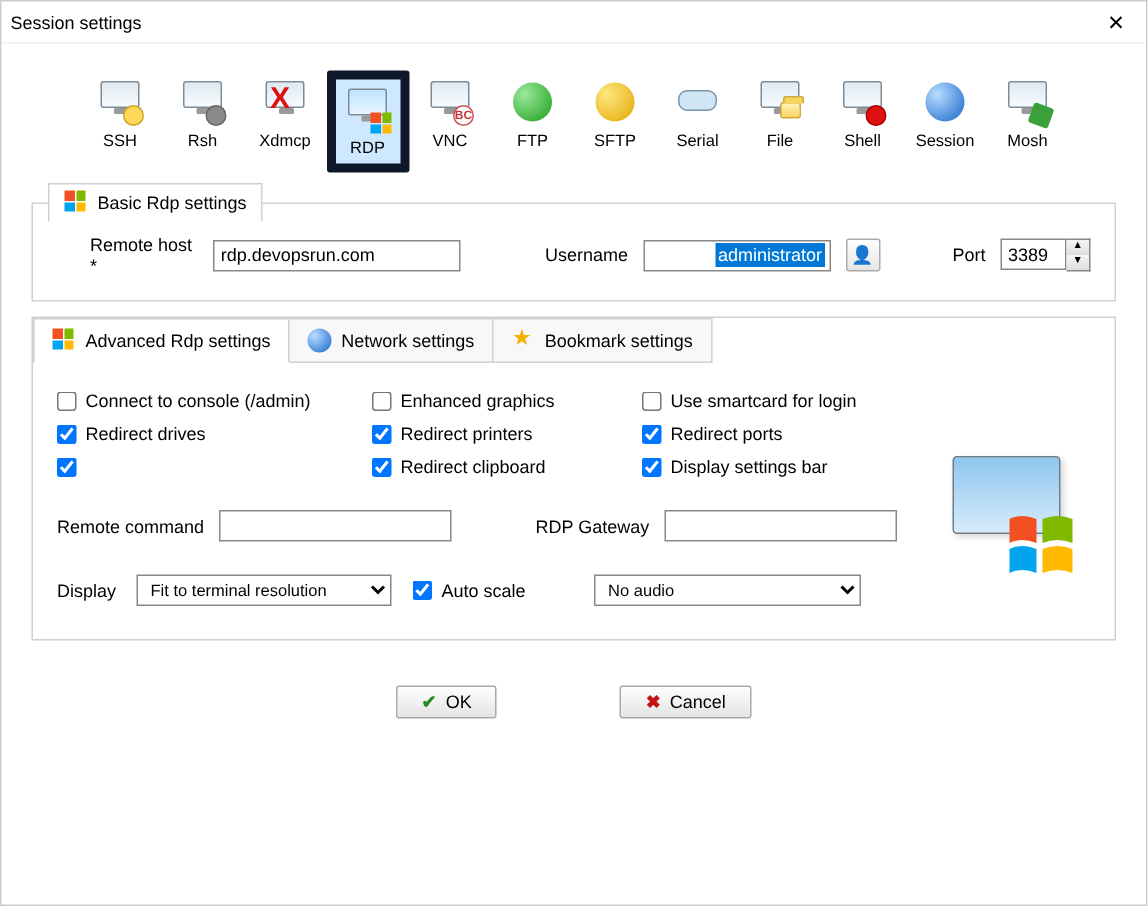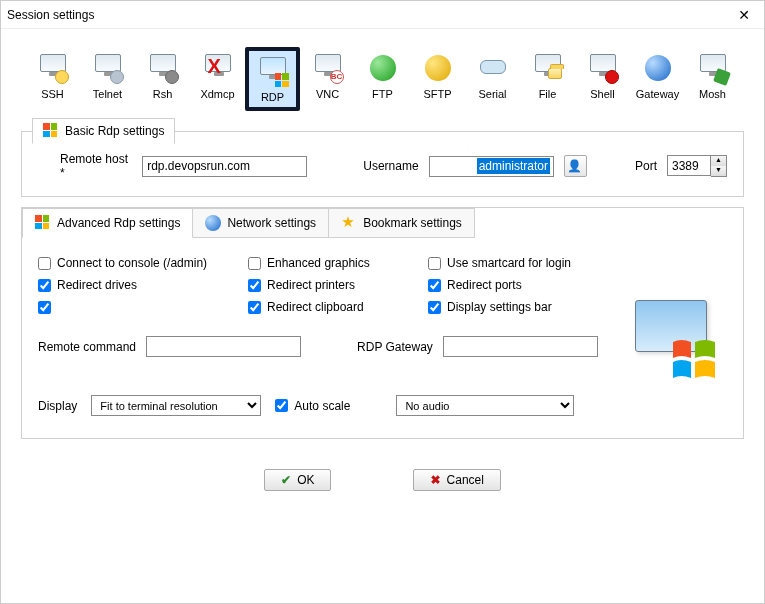--- a/index.html
+++ b/index.html
@@ -3,21 +3,21 @@
 <meta charset="utf-8">
 <style>
 * { box-sizing: border-box; margin: 0; padding: 0; }
 body { font-family: "Segoe UI", Tahoma, sans-serif; font-size: 12px; background: #fff; color: #000; width: 765px; height: 604px; border: 1px solid #ccc; position: relative; }
 .titlebar { height: 28px; display: flex; align-items: center; padding: 0 6px; border-bottom: 1px solid #eee; }
 .titlebar .title { flex: 1; font-size: 12px; }
 .close-btn { width: 28px; height: 20px; display: flex; align-items: center; justify-content: center; cursor: default; font-size: 14px; }
 
 .session-types { display: flex; justify-content: center; gap: 0; padding: 18px 12px 6px; }
 .stype { width: 55px; text-align: center; padding: 4px 2px; border: 1px solid transparent; border-radius: 2px; }
-.stype.selected { background: #cde8ff; border: 4px solid #0f172a; }
+.stype.selected { background: #cde8ff; border: 6px solid #0f172a; }
 .stype .ico { width: 32px; height: 32px; margin: 0 auto 4px; position: relative; }
 .stype .lbl { font-size: 11px; }
 
 .monitor { width: 26px; height: 18px; background: linear-gradient(#dfe9f0, #f7fbff); border: 1px solid #7b8b95; border-radius: 2px; position: absolute; top: 2px; left: 3px; }
 .monitor::after { content: ""; position: absolute; width: 10px; height: 4px; background: #999; bottom: -5px; left: 8px; border-radius: 1px; }
 .badge { position: absolute; width: 14px; height: 14px; border-radius: 50%; bottom: 0; right: 0; }
 .globe { width: 26px; height: 26px; border-radius: 50%; position: absolute; top: 3px; left: 3px; }
 .folder { width: 26px; height: 20px; background: linear-gradient(#fff1b8, #f7d560); border: 1px solid #d1a93a; border-radius: 2px; position: absolute; top: 6px; left: 3px; }
 .folder::before { content: ""; position: absolute; width: 12px; height: 4px; background: #f7d560; border: 1px solid #d1a93a; border-bottom: none; top: -5px; left: 1px; border-radius: 2px 2px 0 0; }
 
@@ -42,21 +42,21 @@
 .tab.active { background: #fff; border-bottom: 1px solid #fff; z-index: 2; }
 
 .tab-body { padding: 18px 16px 22px; position: relative; }
 .check-grid { display: grid; grid-template-columns: 210px 180px 210px; row-gap: 8px; }
 .ck { display: flex; align-items: center; gap: 6px; font-size: 12px; }
 .ck input { width: 13px; height: 13px; }
 
 .cmd-row { display: flex; align-items: center; gap: 10px; margin-top: 22px; }
 .cmd-row input { width: 155px; }
 
-.disp-row { display: flex; align-items: center; gap: 14px; margin-top: 38px; }
+.disp-row { display: flex; align-items: center; gap: 14px; margin-top: 22px; }
 select { border: 1px solid #888; height: 21px; font-size: 11px; padding: 1px 4px; background: #fff; }
 
 .big-logo { position: absolute; right: 24px; top: 56px; width: 92px; height: 90px; }
 .big-logo .scr { width: 72px; height: 52px; border: 1px solid #6b7c88; background: linear-gradient(#8fc6f0, #d7ecfb); border-radius: 3px; position: absolute; top: 6px; left: 8px; box-shadow: 2px 2px 4px rgba(0,0,0,.15); }
 .big-logo .winlogo { position: absolute; bottom: 2px; right: 2px; width: 46px; height: 44px; }
 
 .btn-row { display: flex; justify-content: center; gap: 82px; padding: 14px 0 18px; }
 .dlg-btn { border: 1px solid #aaa; background: linear-gradient(#fefefe, #e4e4e4); padding: 3px 16px; display: flex; align-items: center; gap: 6px; border-radius: 2px; font-size: 12px; }
 
 .tiny-ico { width: 16px; height: 16px; display: inline-block; }
@@ -75,27 +75,20 @@
   <div class="stype">
       <div class="ico">
         <div class="monitor"></div>
         <div class="badge" style="background:#ffd75a;border:1px solid #caa72a"></div>
       </div>
       <div class="lbl">SSH</div>
     </div>
   <div class="stype">
       <div class="ico">
         <div class="monitor"></div>
-        <div class="badge" style="background:#b8c5d0;border:1px solid #8a9aa8"></div>
-      </div>
-      <div class="lbl">Telnet</div>
-    </div>
-  <div class="stype">
-      <div class="ico">
-        <div class="monitor"></div>
         <div class="badge" style="background:#8a8a8a;border:1px solid #666"></div>
       </div>
       <div class="lbl">Rsh</div>
     </div>
   <div class="stype">
       <div class="ico">
         <div class="monitor"></div>
         <div style="position:absolute;color:#d11;font-size:20px;font-weight:bold;left:6px;top:3px">X</div>
       </div>
       <div class="lbl">Xdmcp</div>
@@ -150,21 +143,21 @@
       <div class="ico">
         <div class="monitor"></div>
         <div class="badge" style="background:#d11;border:1px solid #a00"></div>
       </div>
       <div class="lbl">Shell</div>
     </div>
   <div class="stype">
       <div class="ico">
         <div class="globe" style="background:radial-gradient(circle at 30% 30%,#b8dcff,#1766c9)"></div>
       </div>
-      <div class="lbl">Gateway</div>
+      <div class="lbl">Session</div>
     </div>
   <div class="stype">
       <div class="ico">
         <div class="monitor"></div>
         <div style="position:absolute;bottom:0;right:0;width:14px;height:14px;background:#3aa03a;border-radius:2px;transform:rotate(20deg)"></div>
       </div>
       <div class="lbl">Mosh</div>
     </div>
 </div>
 

